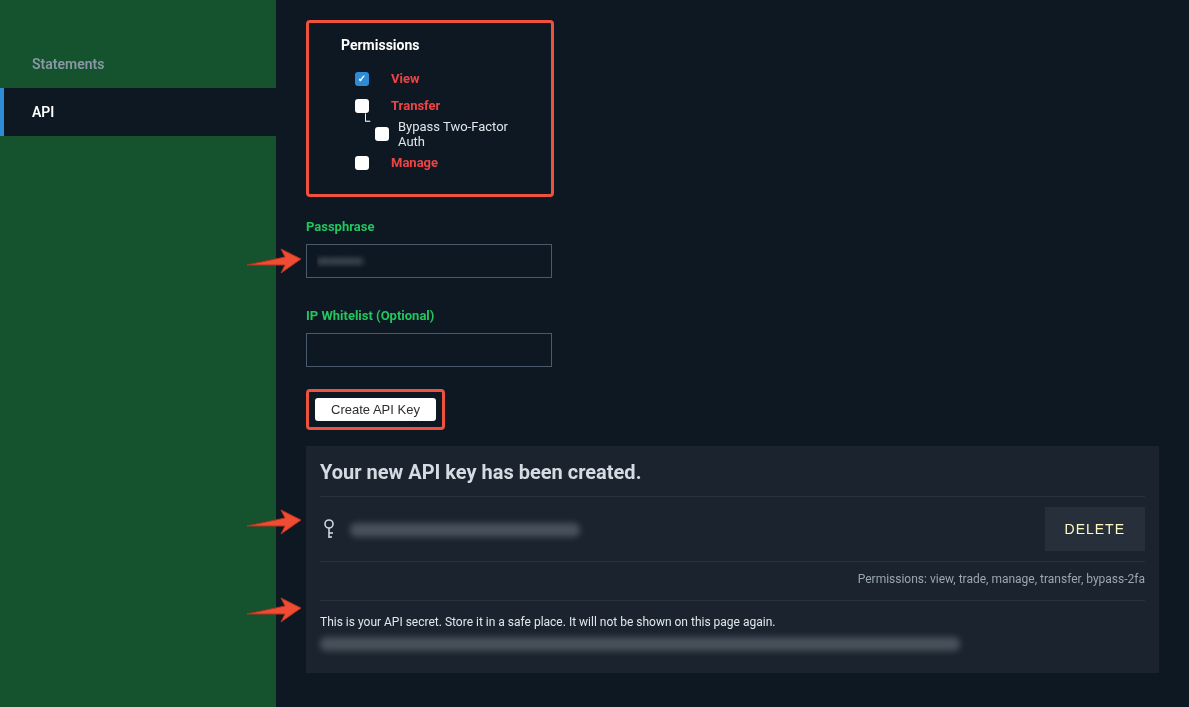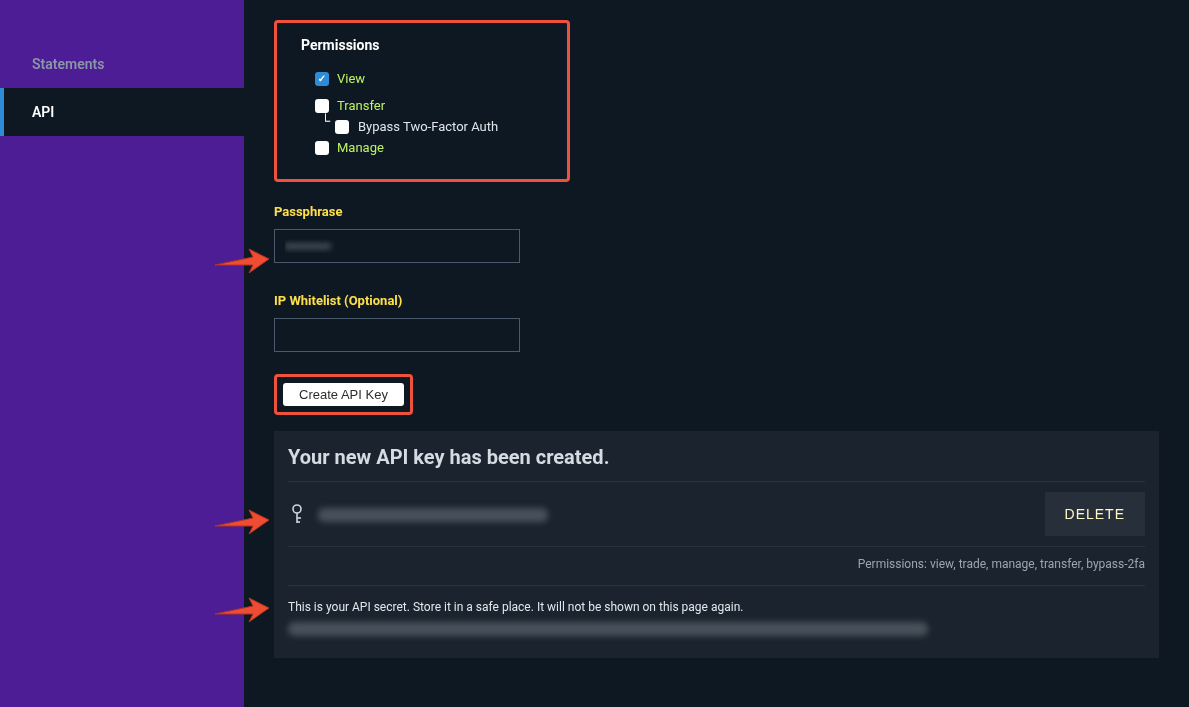--- a/index.html
+++ b/index.html
@@ -11,22 +11,22 @@
     height: 707px;
     overflow: hidden;
     position: relative;
   }
   .app {
     display: flex;
     width: 100%;
     height: 100%;
   }
   .sidebar {
-    width: 244px;
-    background: #4c1d95;
+    width: 276px;
+    background: #14532d;
     flex-shrink: 0;
     padding-top: 20px;
   }
   .sidebar-top {
     height: 20px;
     color:#888;font-size:11px;
     padding-left:16px;
   }
   .sidebar-item {
     padding: 16px 20px 16px 28px;
@@ -44,37 +44,38 @@
   .main {
     flex: 1;
     padding: 20px 30px 20px 30px;
     position:relative;
   }
   .outlined-red {
     border: 3px solid #f0513c;
     border-radius: 4px;
   }
   .perm-box {
-    width: 296px;
-    padding: 14px 14px 18px 24px;
+    width: 248px;
+    padding: 14px 14px 18px 32px;
     margin-bottom: 22px;
   }
   .section-title {
     font-weight: 700;
     font-size: 14px;
     color:#fff;
     margin-bottom: 12px;
   }
   .perm-row {
     display:flex;
     align-items:center;
-    gap:8px;
+    gap:22px;
     padding: 6px 0 6px 14px;
     font-size: 13px;
-    color:#bef264;
+    color:#ef4444;
+    font-weight:bold;
   }
   .sub-row {
     padding-left: 34px;
     display:flex;
     align-items:center;
     gap:9px;
     font-size:13px;
     color:#dfe5ea;
     position:relative;
   }
@@ -98,21 +99,21 @@
     content:"✓";
     color:#fff;
     font-size:10px;
     font-weight:900;
     line-height:1;
   }
   .field-label {
     font-weight:700;
     font-size:13px;
     margin-bottom:10px;
-    color:#fde047;
+    color:#22c55e;
   }
   .text-input {
     width: 246px;
     height: 34px;
     background: transparent;
     border: 1px solid #4a5a6a;
     color: #c7cfd6;
     padding: 0 10px;
     font-size: 13px;
   }

